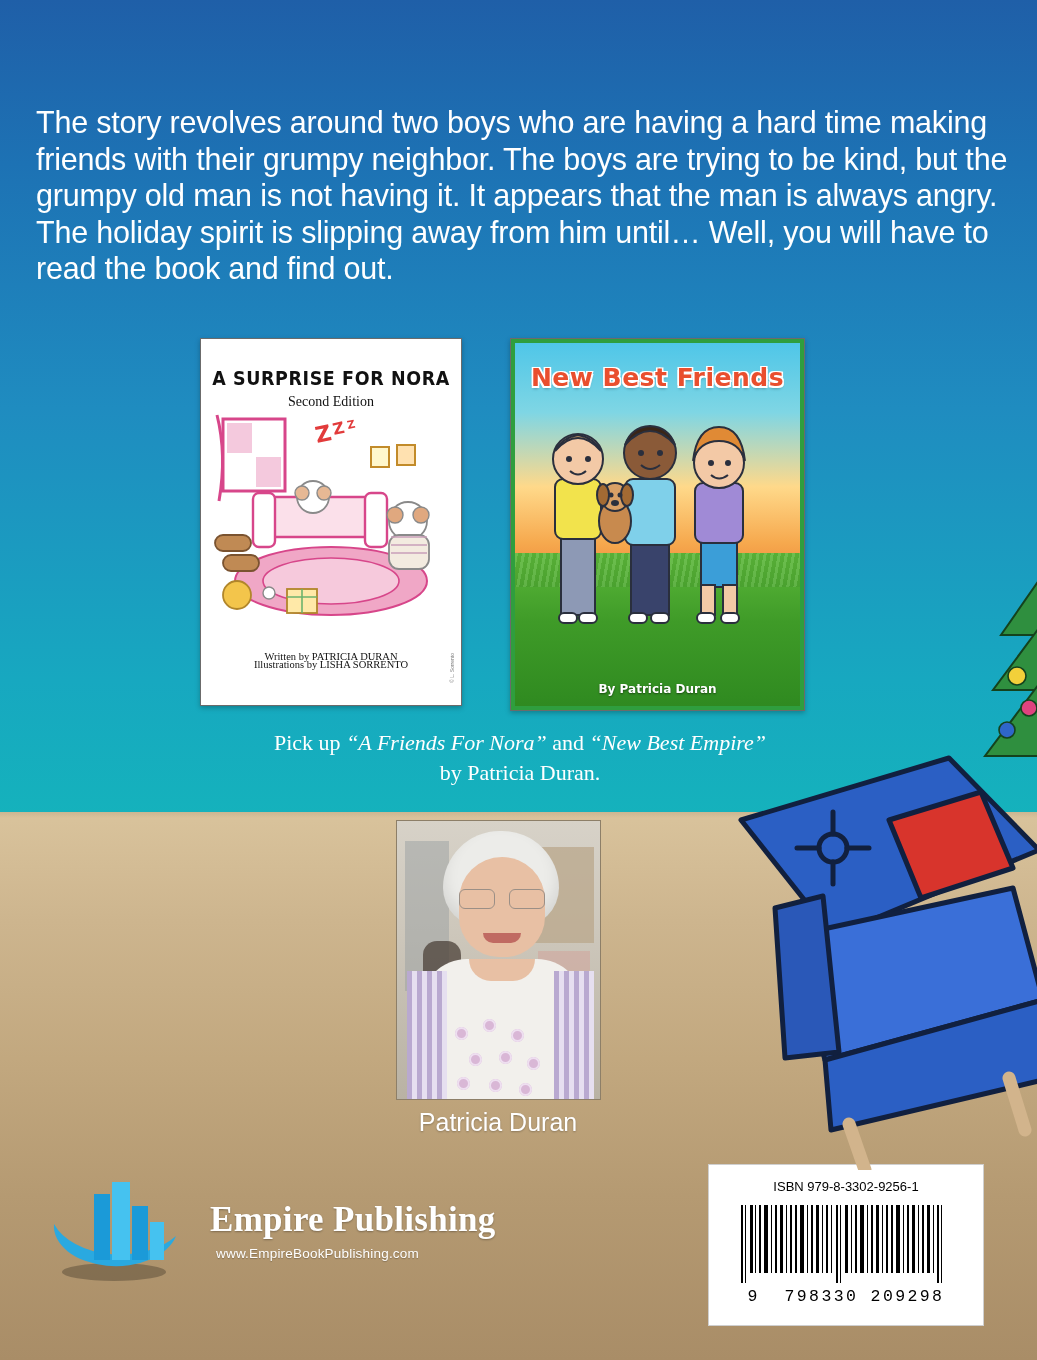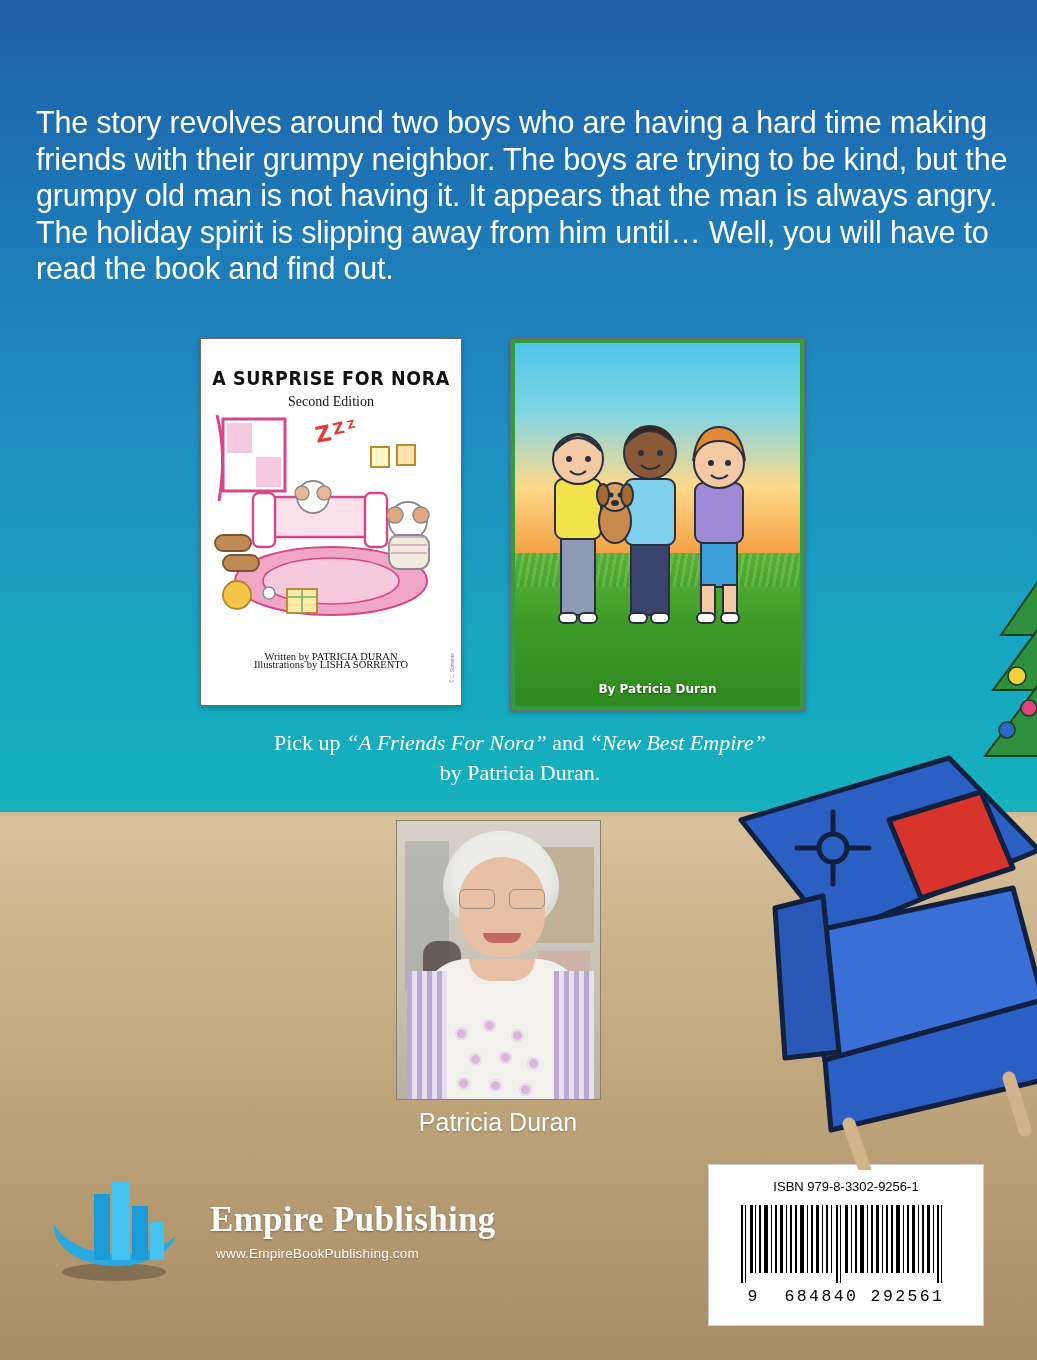--- a/index.html
+++ b/index.html
@@ -387,20 +387,21 @@
       </svg>
 
       <div class="nora-credit one">Written by PATRICIA DURAN</div>
       <div class="nora-credit two">Illustrations by LISHA SORRENTO</div>
       <div class="nora-artist">© L. Sorrento</div>
     </div>
 
     <div class="cover cover-nbf">
       <div class="nbf-sky"></div>
       <div class="nbf-grass"></div>
+      <div class="nbf-title">New Best Friends</div>
 
       <svg style="position:absolute;left:4px;top:78px;width:285px;height:250px;" viewBox="0 0 285 250">
 
         <g>
           <rect x="46" y="120" width="34" height="78" fill="#8d99b5" stroke="#2a2f3d" stroke-width="2"></rect>
           <rect x="40" y="62" width="46" height="60" rx="8" fill="#f2e34c" stroke="#2a2f3d" stroke-width="2"></rect>
           <circle cx="63" cy="42" r="25" fill="#f3c9a6" stroke="#2a2f3d" stroke-width="2"></circle>
           <path d="M40 34 q23 -26 46 0 q-8 -14 -23 -16 q-15 2 -23 16z" fill="#caa06a" stroke="#2a2f3d" stroke-width="2"></path>
           <circle cx="54" cy="42" r="3" fill="#2a2f3d"></circle>
             <circle cx="73" cy="42" r="3" fill="#2a2f3d"></circle>
@@ -538,21 +539,21 @@
         <rect x="177" y="0" width="1" height="68"></rect>
         <rect x="181" y="0" width="2" height="68"></rect>
         <rect x="186" y="0" width="3" height="68"></rect>
         <rect x="192" y="0" width="1" height="68"></rect>
         <rect x="196" y="0" width="2" height="78"></rect>
         <rect x="200" y="0" width="1" height="78"></rect>
       </g>
     </svg>
     <div class="barcode-digits">
       <span>9</span>
-      &nbsp;<span>684840 292561</span>
+      &nbsp;<span>798330 209298</span>
     </div>
   </div>
 
   <svg class="chair" viewBox="0 0 330 470">
     <g stroke="#11203f" stroke-width="5" stroke-linejoin="round" stroke-linecap="round">
 
       <path d="M28 120 L236 58 L326 150 L120 236 Z" fill="#2b5fc4"></path>
 
       <path d="M78 236 L300 188 L330 300 L112 360 Z" fill="#3a6fd8"></path>
 

